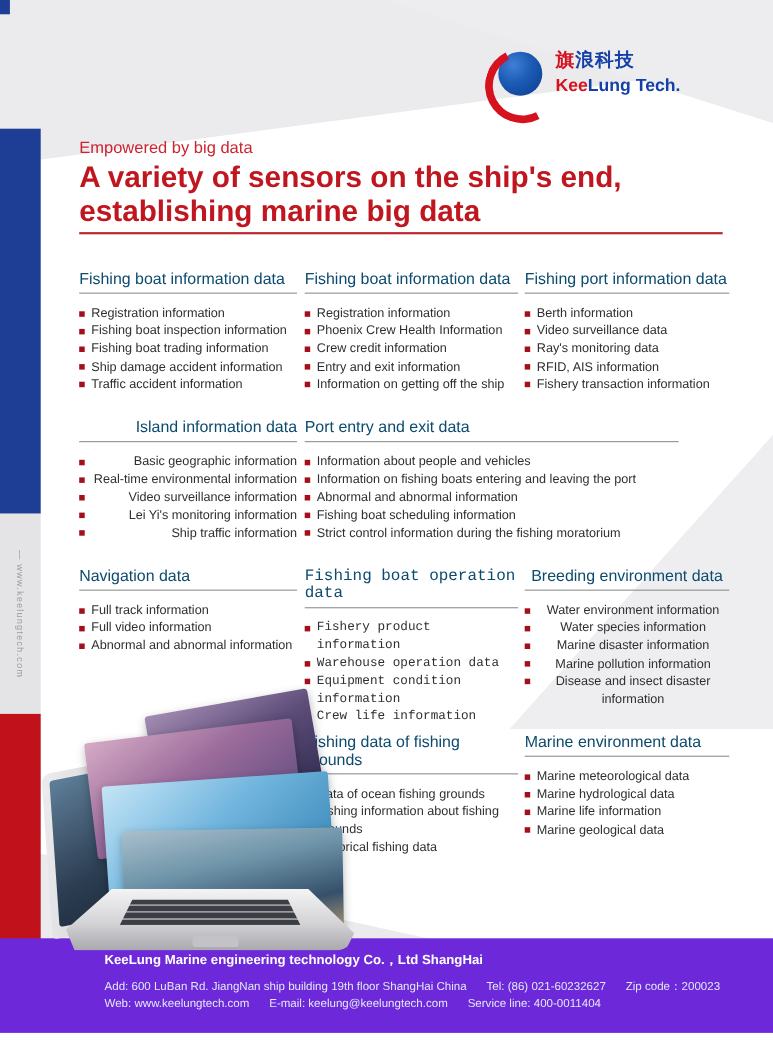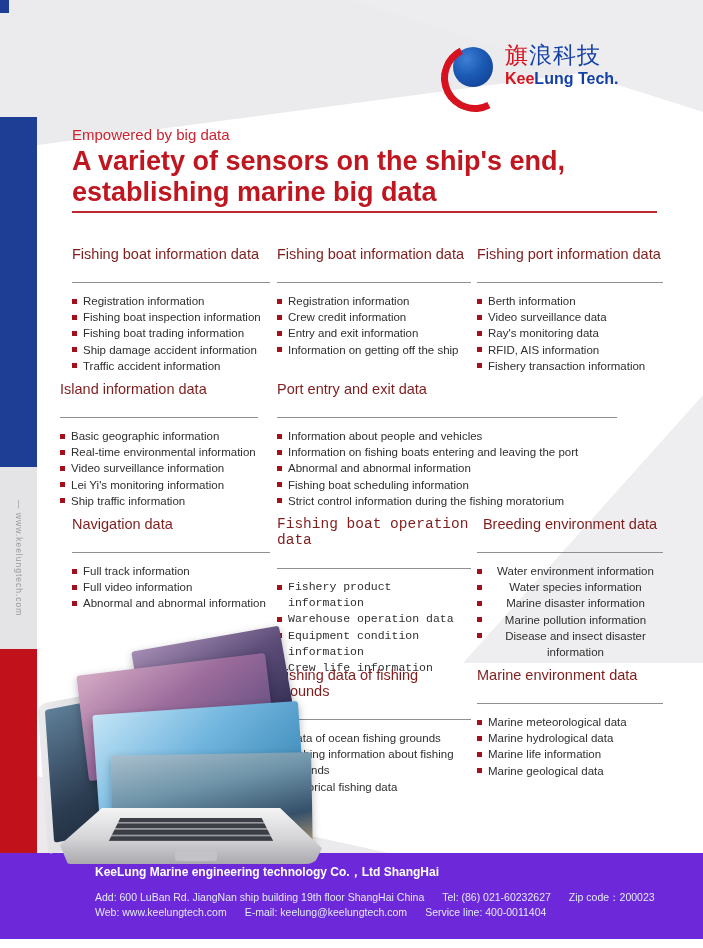--- a/index.html
+++ b/index.html
@@ -28,44 +28,44 @@
 
   
   .logo{right:42px;top:40px;width:220px;height:64px;}
   .logo-icon{position:absolute;left:0;top:2px;width:58px;height:58px;}
   .globe{position:absolute;left:12px;top:5px;width:40px;height:40px;border-radius:50%;
          background:radial-gradient(circle at 34% 30%,#3f7fd4 0%,#1b5ab4 45%,#0d3a8c 100%);}
   .swoosh{position:absolute;left:0;top:2px;width:54px;height:54px;border-radius:50%;
           border:7px solid transparent;border-left-color:#d6121f;border-bottom-color:#d6121f;
           transform:rotate(18deg);}
   .logo-text{position:absolute;left:64px;top:0;}
-  .logo-cn{font-size:23px;font-weight:normal;line-height:30px;letter-spacing:1px;}
+  .logo-cn{font-size:17px;font-weight:bold;line-height:30px;letter-spacing:1px;}
   .logo-cn .red{color:#d6121f;}
   .logo-cn .blue{color:#1440a8;}
   .logo-en{font-size:16px;font-weight:bold;line-height:18px;}
   .logo-en .red{color:#d6121f;}
   .logo-en .blue{color:#1440a8;}
 
   
   .kicker{left:72px;top:126px;font-size:15px;color:#cc2330;}
   .page-title{left:72px;top:146px;width:590px;font-size:27px;line-height:31px;
               font-weight:bold;color:#bf161f;}
   .title-rule{left:72px;top:211px;width:585px;height:2px;background:#bb2830;}
 
   
   .sec{position:absolute;}
-  .sec h3{margin:0;font-size:14.5px;font-weight:400;color:#7f1d1d;
-          padding-bottom:20px;border-bottom:1px solid #8f8f8f;}
+  .sec h3{margin:0;font-size:14.5px;font-weight:400;color:#0c4a6e;
+          padding-bottom:4px;border-bottom:1px solid #8f8f8f;}
   .sec ul{margin:10px 0 0;padding:0;list-style:none;}
   .sec li{position:relative;padding-left:11px;font-size:11.5px;line-height:16.2px;color:#2f2f2f;}
   .sec li::before{content:"";position:absolute;left:0;top:5.5px;width:5px;height:5px;background:#a30f1b;}
   .s0{left:72px;top:246px;width:198px;}
   .s1{left:277px;top:246px;width:194px;}
   .s2{left:477px;top:246px;width:186px;}
-  .s3{left:60px;top:381px;width:198px;}
+  .s3{left:72px;top:381px;width:198px;text-align:right;}
   .s4{left:277px;top:381px;width:340px;}
   .s5{left:72px;top:516px;width:198px;}
   .s6{left:277px;top:516px;width:194px;font-family:Liberation Mono, monospace;}
   .s7{left:477px;top:516px;width:186px;text-align:center;}
   .s8{left:277px;top:667px;width:194px;}
   .s9{left:477px;top:667px;width:186px;}
 
   
   .laptop{left:26px;top:636px;width:305px;height:228px;}
   .lap-screen{position:absolute;left:16px;top:56px;width:128px;height:150px;z-index:1;
@@ -136,20 +136,21 @@
       <li>Fishing boat inspection information</li>
       <li>Fishing boat trading information</li>
       <li>Ship damage accident information</li>
       <li>Traffic accident information</li>
     </ul>
 </div>
 <div class="sec s1">
   <h3>Fishing boat information data</h3>
   <ul>
       <li>Registration information</li>
+      <li>Phoenix Crew Health Information</li>
       <li>Crew credit information</li>
       <li>Entry and exit information</li>
       <li>Information on getting off the ship</li>
     </ul>
 </div>
 <div class="sec s2">
   <h3>Fishing port information data</h3>
   <ul>
       <li>Berth information</li>
       <li>Video surveillance data</li>

